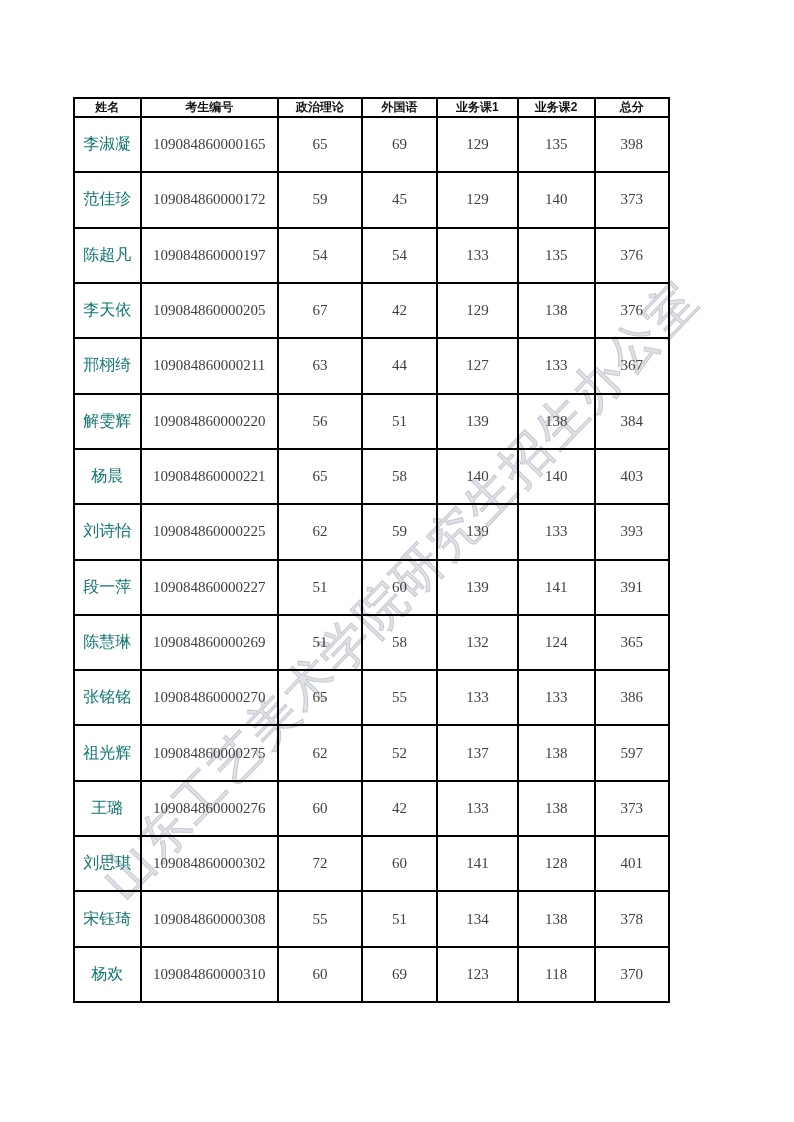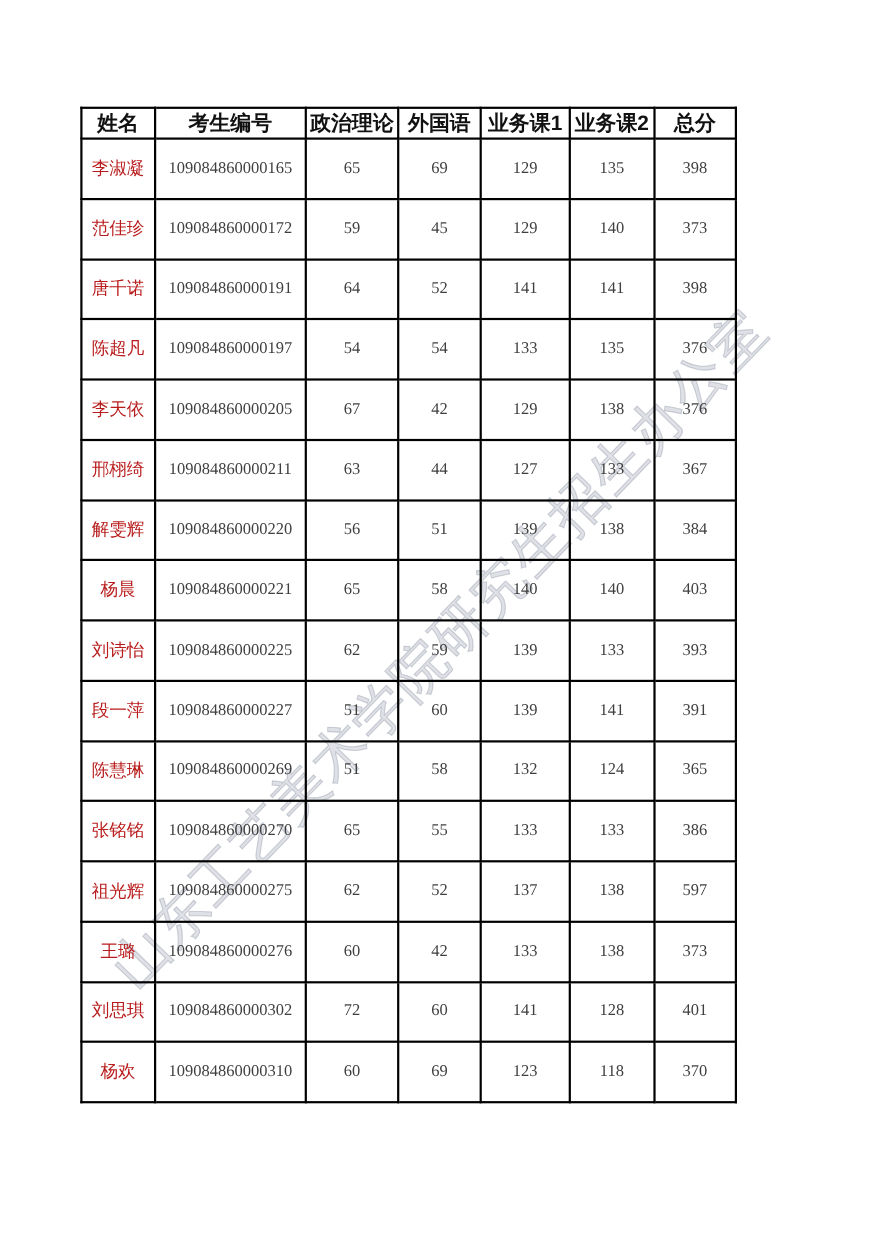--- a/index.html
+++ b/index.html
@@ -44,33 +44,33 @@
   .score-table th, .score-table td {
     border: 2px solid #000000;
     text-align: center;
     vertical-align: middle;
     padding: 0;
     overflow: hidden;
   }
   .score-table th {
     font-family: "Liberation Sans", "DejaVu Sans", sans-serif;
     font-weight: bold;
-    font-size: 19px;
+    font-size: 12px;
     color: #111111;
     background: transparent;
   }
   .score-table td {
     font-family: "Liberation Serif", "DejaVu Serif", serif;
     font-size: 15px;
     color: #3f3f3f;
     background: transparent;
   }
   .score-table td:first-child {
     font-size: 16px;
-    color: #b91c1c;
+    color: #0f766e;
   }
   
   .score-table col.c0 { width: 11.2%; }
   .score-table col.c1 { width: 23.1%; }
   .score-table col.c2 { width: 14.1%; }
   .score-table col.c3 { width: 12.6%; }
   .score-table col.c4 { width: 13.6%; }
   .score-table col.c5 { width: 12.9%; }
   .score-table col.c6 { width: 12.5%; }
 </style>
@@ -115,29 +115,20 @@
         <tr>
           <td>范佳珍</td>
           <td>109084860000172</td>
           <td>59</td>
           <td>45</td>
           <td>129</td>
           <td>140</td>
           <td>373</td>
         </tr>
         <tr>
-          <td>唐千诺</td>
-          <td>109084860000191</td>
-          <td>64</td>
-          <td>52</td>
-          <td>141</td>
-          <td>141</td>
-          <td>398</td>
-        </tr>
-        <tr>
           <td>陈超凡</td>
           <td>109084860000197</td>
           <td>54</td>
           <td>54</td>
           <td>133</td>
           <td>135</td>
           <td>376</td>
         </tr>
         <tr>
           <td>李天依</td>
@@ -232,20 +223,29 @@
         <tr>
           <td>刘思琪</td>
           <td>109084860000302</td>
           <td>72</td>
           <td>60</td>
           <td>141</td>
           <td>128</td>
           <td>401</td>
         </tr>
         <tr>
+          <td>宋钰琦</td>
+          <td>109084860000308</td>
+          <td>55</td>
+          <td>51</td>
+          <td>134</td>
+          <td>138</td>
+          <td>378</td>
+        </tr>
+        <tr>
           <td>杨欢</td>
           <td>109084860000310</td>
           <td>60</td>
           <td>69</td>
           <td>123</td>
           <td>118</td>
           <td>370</td>
         </tr>
       </tbody>
   </table>

